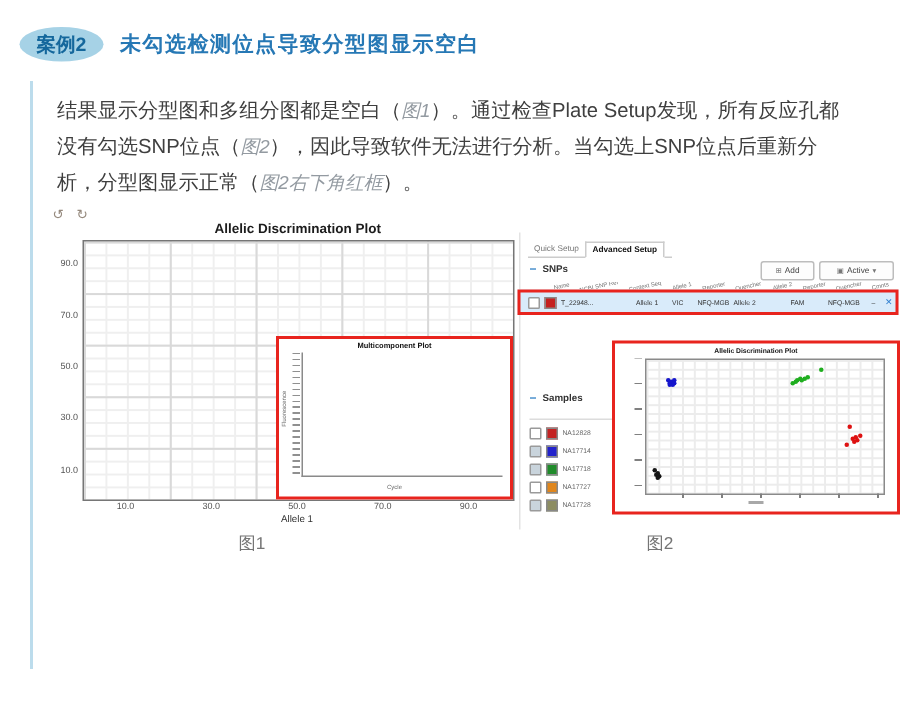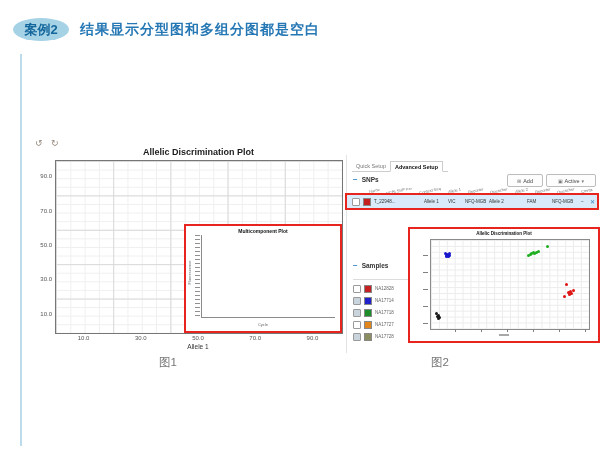--- a/index.html
+++ b/index.html
@@ -71,23 +71,24 @@
       background:repeating-linear-gradient(to right,transparent 0 25px,#808080 25px 26px);}
   .adp-xlabel-bar{position:absolute;left:89px;top:105px;width:10px;height:2px;background:#a8a8a8;}
   .pt{position:absolute;width:3px;height:3px;border-radius:50%;}
 </style>
 </head>
 <body>
 
 <div class="page">
 
   <div class="badge">案例2</div>
-  <div class="doc-title">结果显示分型图和多组分图都是空白</div>
+  <div class="doc-title">未勾选检测位点导致分型图显示空白</div>
   <div class="vline"></div>
 
+  <div class="para1"><span>结果显示分型图和多组分图都是空白（</span><span class="ref">图1</span><span>）。通过检查Plate Setup发现，所有反应孔都没有勾选SNP位点（</span><span class="ref">图2</span><span>），因此导致软件无法进行分析。当勾选上SNP位点后重新分析，分型图显示正常（</span><span class="ref">图2右下角红框</span><span>）。</span></div>
 
   <div class="fig1-icons">↺ ↻</div>
   <div class="fig1-title">Allelic Discrimination Plot</div>
   <div class="fig1-plot"></div>
   <div class="fig1-xlabel">Allele 1</div>
 
   <div class="fig1-inset">
     <div class="mc-title">Multicomponent Plot</div>
     <div class="mc-yticks"></div>
     <div class="mc-ylabel">Fluorescence</div>

